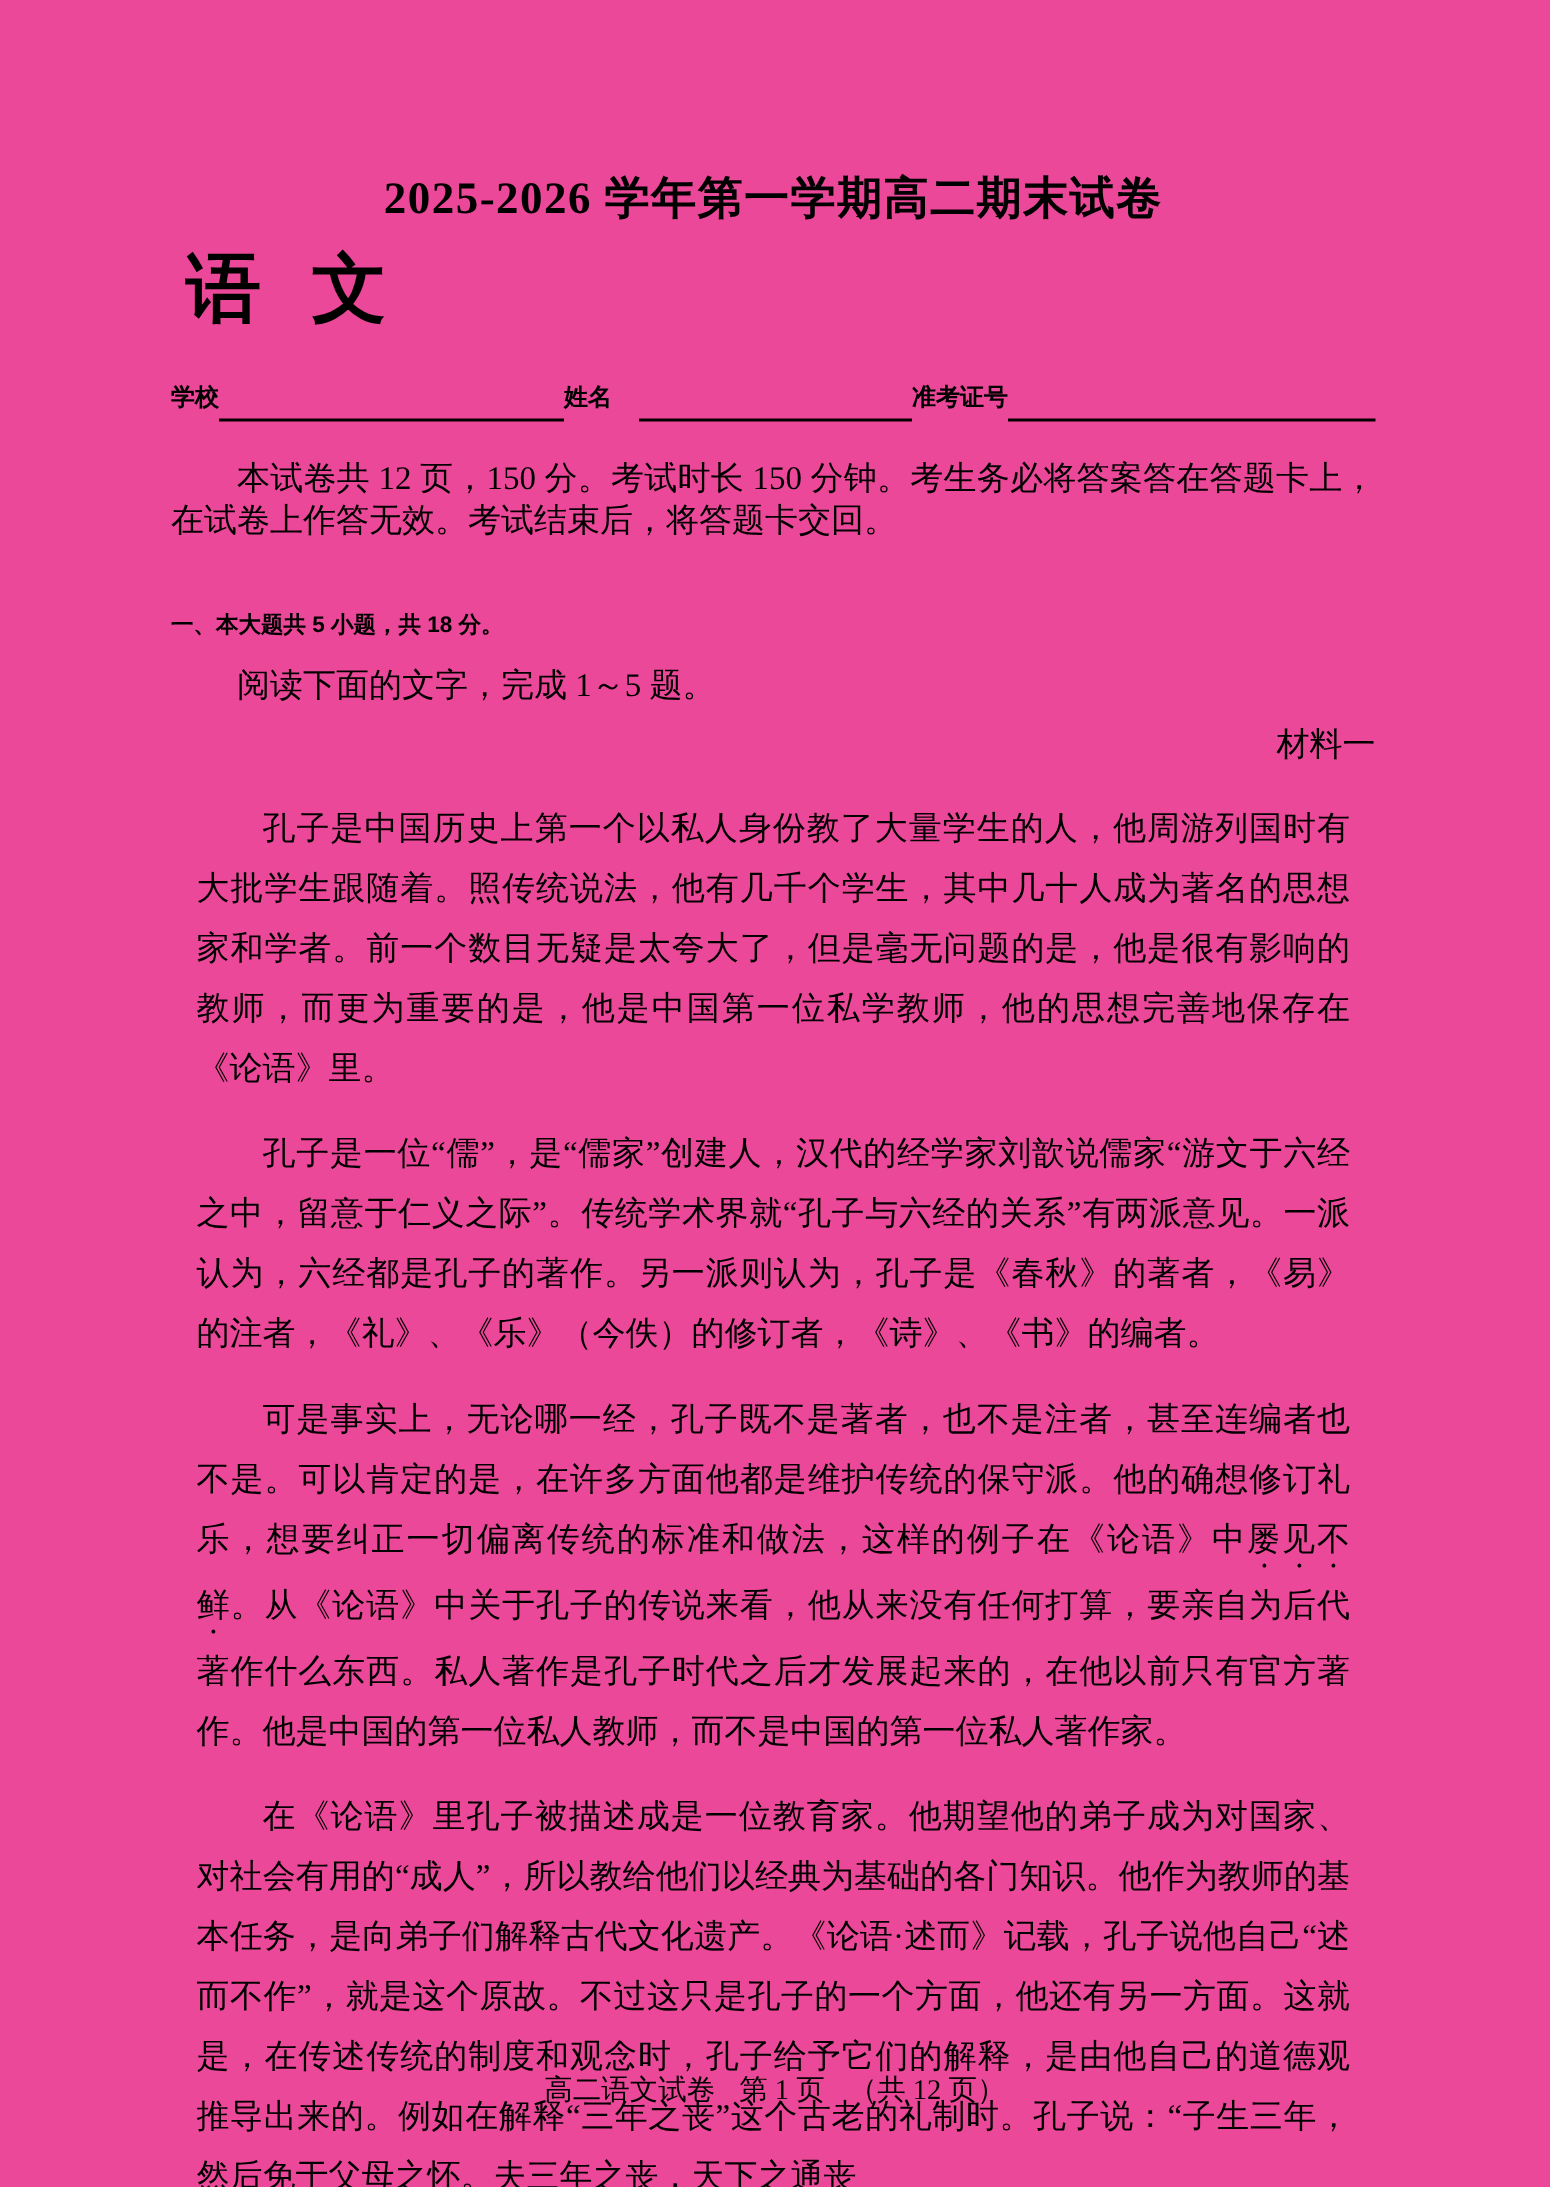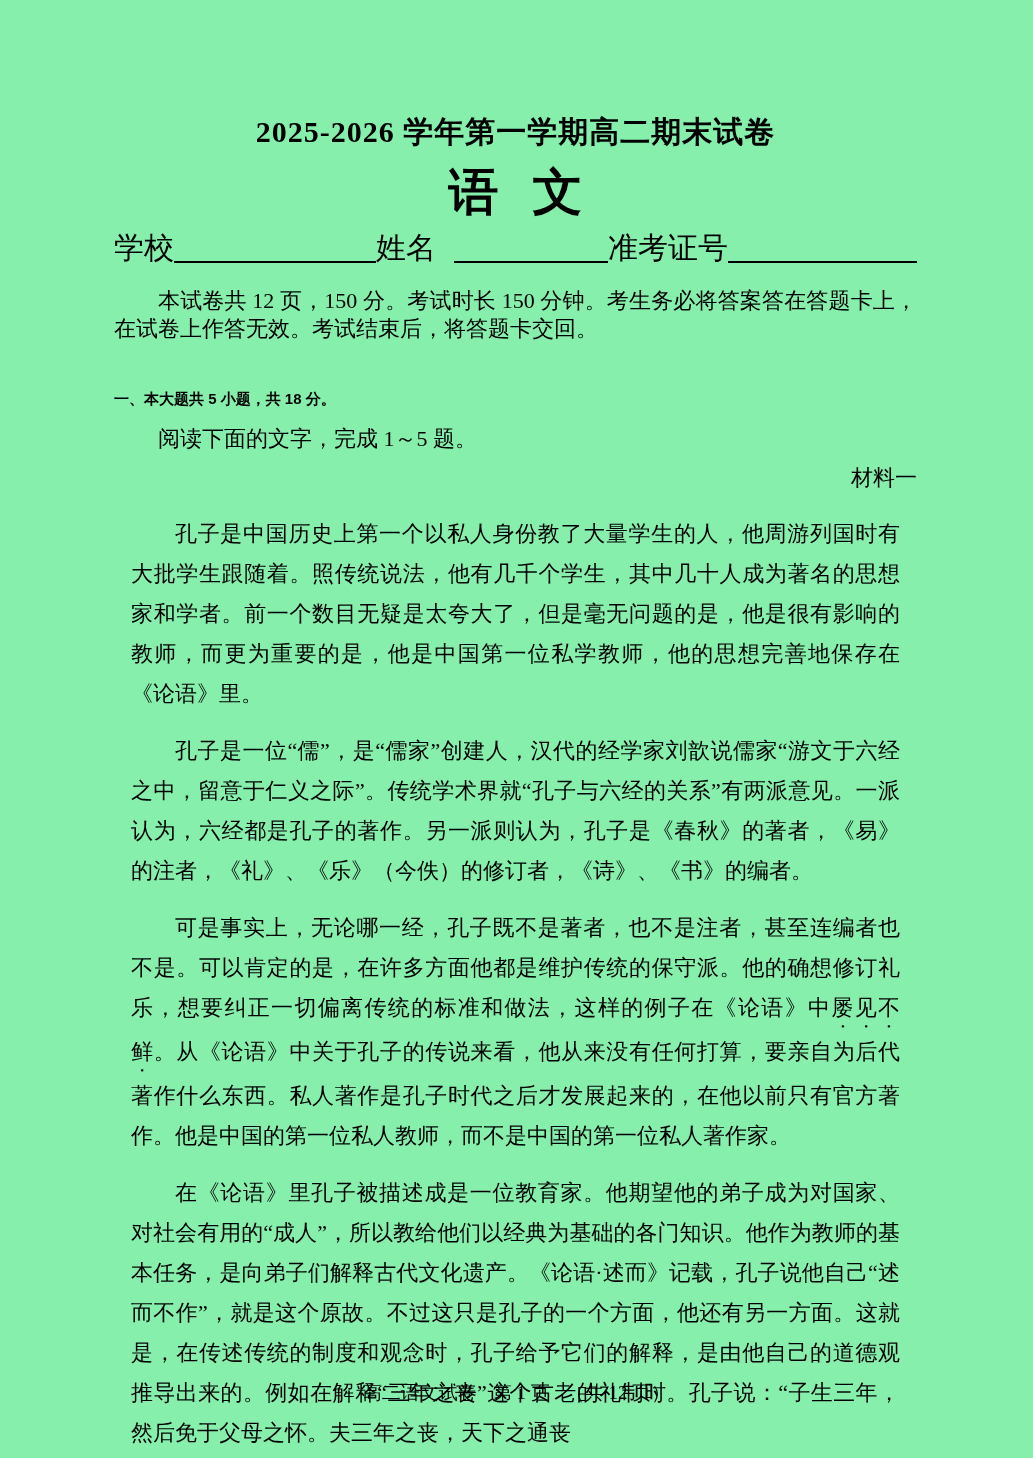--- a/index.html
+++ b/index.html
@@ -3,51 +3,51 @@
 <meta charset="utf-8">
 <style>
   html, body { margin: 0; padding: 0; background: #ffffff; }
   .page {
     position: relative;
     width: 1033px;
     height: 1458px;
     margin: 0 auto;
     box-sizing: border-box;
     padding: 112px 116px 0 114px;
-    background: #86efac;
+    background: #ec4899;
     color: #000000;
     font-family: "Liberation Serif", "DejaVu Serif", serif;
     overflow: hidden;
   }
   .exam-title {
     margin: 0;
     text-align: center;
     font-size: 30px;
     font-weight: 700;
     letter-spacing: 1px;
     font-family: "Liberation Serif", "DejaVu Serif", serif;
   }
   .subject-title {
     margin: 10px 0 0 0;
-    text-align: center;
+    text-align: left;
     font-size: 50px;
     line-height: 58px;
     font-weight: 900;
     letter-spacing: 10px;
     text-indent: 10px;
     font-family: "Liberation Sans", "DejaVu Sans", sans-serif;
   }
   .fields-row {
     display: flex;
     align-items: flex-end;
-    margin-top: 10px;
+    margin-top: 28px;
     height: 32px;
     font-family: "Liberation Sans", "DejaVu Sans", sans-serif;
-    font-weight: 400;
-    font-size: 30px;
+    font-weight: 700;
+    font-size: 16px;
   }
   .field { display: flex; align-items: flex-end; }
   .field-school   { width: 262px; }
   .field-name     { width: 232px; gap: 18px; }
   .field-number   { flex: 1; }
   .field-label { white-space: nowrap; line-height: 30px; }
   .field-line {
     flex: 1;
     border-bottom: 2px solid #000;
     height: 28px;

